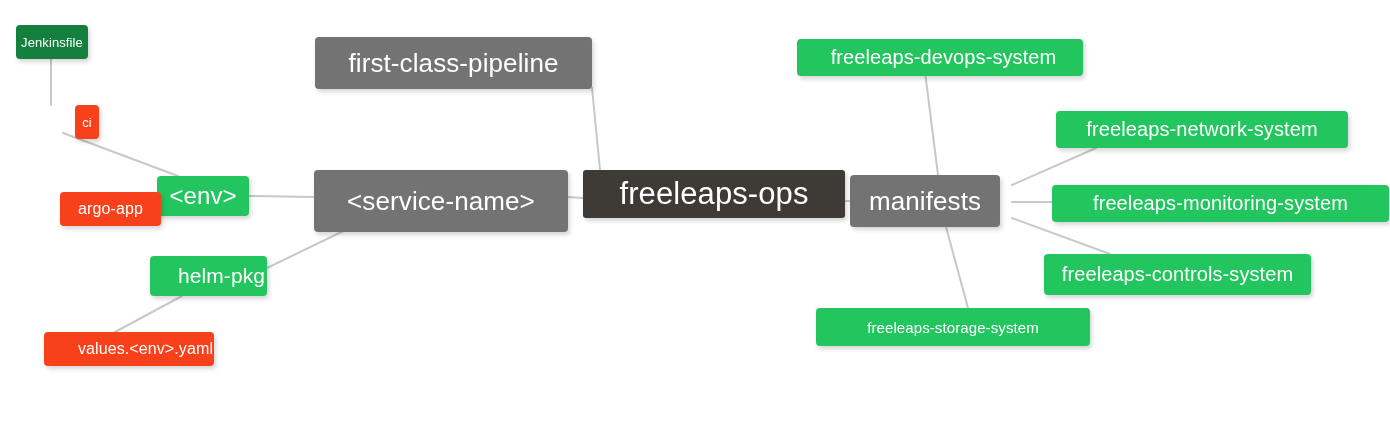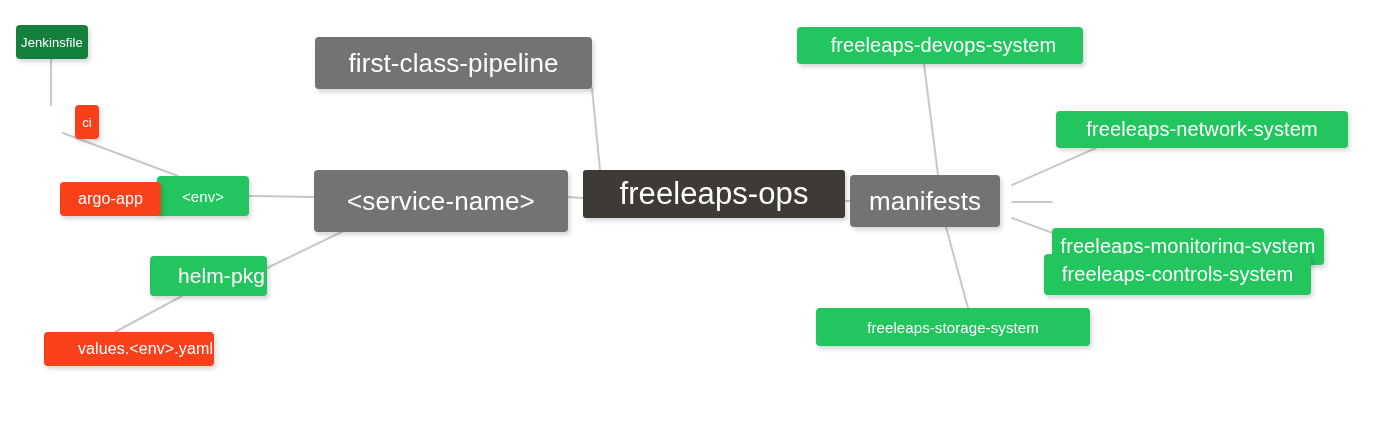--- a/index.html
+++ b/index.html
@@ -60,25 +60,25 @@
       <line x1="1012" y1="185" x2="1096" y2="148" stroke="#c8c8c8" stroke-width="2" stroke-linecap="round"></line>
       <line x1="1012" y1="202" x2="1052" y2="202" stroke="#c8c8c8" stroke-width="2" stroke-linecap="round"></line>
       <line x1="1012" y1="218" x2="1110" y2="254" stroke="#c8c8c8" stroke-width="2" stroke-linecap="round"></line>
       <line x1="946" y1="227" x2="968" y2="308" stroke="#c8c8c8" stroke-width="2" stroke-linecap="round"></line>
     </svg>
   <div id="nodes">
       <div class="node lv-root" style="left: 583px; top: 170px; width: 262px; height: 48px; font-size: 31px;">freeleaps-ops</div>
       <div class="node lv-blue" style="left: 314px; top: 170px; width: 254px; height: 62px; font-size: 26px;">&lt;service-name&gt;</div>
       <div class="node lv-blue" style="left: 315px; top: 37px; width: 277px; height: 52px; font-size: 26px;">first-class-pipeline</div>
       <div class="node lv-blue" style="left: 850px; top: 175px; width: 150px; height: 52px; font-size: 26px;">manifests</div>
-      <div class="node lv-green" style="left: 157px; top: 176px; width: 92px; height: 40px; font-size: 15px;">&lt;env&gt;</div>
+      <div class="node lv-green" style="left: 157px; top: 176px; width: 92px; height: 40px; font-size: 24px;">&lt;env&gt;</div>
       <div class="node lv-green" style="left: 150px; top: 256px; width: 117px; height: 40px; font-size: 21px; padding-left: 26px;">helm-pkg</div>
       <div class="node lv-orange" style="left: 16px; top: 25px; width: 72px; height: 34px; font-size: 13px;">Jenkinsfile</div>
       <div class="node lv-red" style="left: 39px; top: 105px; width: 24px; height: 34px; font-size: 13px;">ci</div>
-      <div class="node lv-red" style="left: 24px; top: 182px; width: 101px; height: 34px; font-size: 16px;">argo-app</div>
+      <div class="node lv-red" style="left: 24px; top: 192px; width: 101px; height: 34px; font-size: 16px;">argo-app</div>
       <div class="node lv-red" style="left: 8px; top: 332px; width: 170px; height: 34px; font-size: 16px; padding-left: 33px;">values.&lt;env&gt;.yaml</div>
-      <div class="node lv-green" style="left: 797px; top: 27px; width: 286px; height: 37px; font-size: 20px; padding-left: 7px;">freeleaps-devops-system</div>
+      <div class="node lv-green" style="left: 797px; top: 39px; width: 286px; height: 37px; font-size: 20px; padding-left: 7px;">freeleaps-devops-system</div>
       <div class="node lv-green" style="left: 1056px; top: 111px; width: 292px; height: 37px; font-size: 20px;">freeleaps-network-system</div>
-      <div class="node lv-green" style="left: 1052px; top: 185px; width: 272px; height: 37px; font-size: 20px; margin-top: 43px;">freeleaps-monitoring-system</div>
+      <div class="node lv-green" style="left: 1052px; top: 185px; width: 337px; height: 37px; font-size: 20px;">freeleaps-monitoring-system</div>
       <div class="node lv-green" style="left: 1044px; top: 254px; width: 267px; height: 41px; font-size: 20px;">freeleaps-controls-system</div>
       <div class="node lv-green" style="left: 816px; top: 308px; width: 274px; height: 38px; font-size: 15px;">freeleaps-storage-system</div>
     </div>
 </div>
 
 </body></html>

